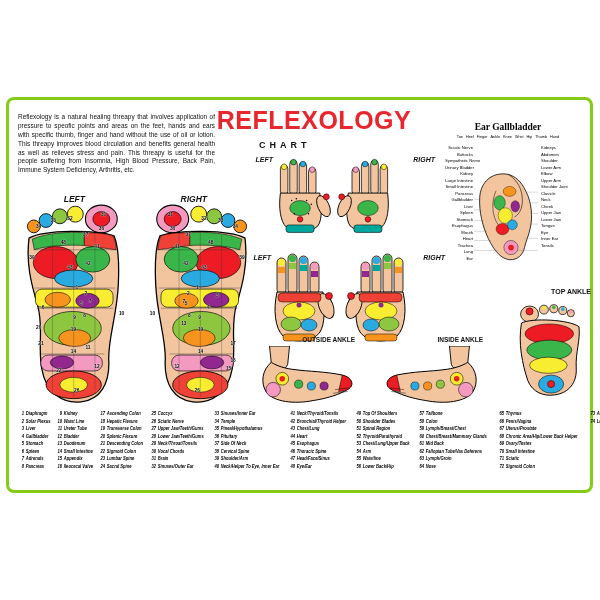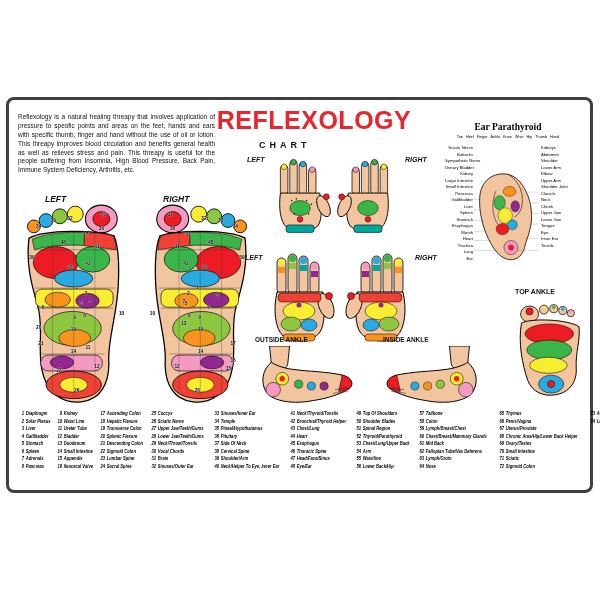--- a/index.html
+++ b/index.html
@@ -1,22 +1,22 @@
 <!DOCTYPE html>
 <html><head>
 <meta charset="utf-8">
 <style>
   *{margin:0;padding:0;box-sizing:border-box}
   html,body{width:600px;height:600px;background:#fff;font-family:"Liberation Sans",sans-serif}
   .page{position:absolute;left:0;top:0;width:600px;height:600px;background:#fff;overflow:hidden}
-  .frame{position:absolute;left:6px;top:97px;width:587px;height:396px;border:3px solid #404040;border-radius:8px;background:#fff}
+  .frame{position:absolute;left:6px;top:97px;width:587px;height:396px;border:3px solid #84cc16;border-radius:8px;background:#fff}
   .title{position:absolute;left:196px;top:6px;width:218px;text-align:center;font-size:25px;font-weight:800;color:#e8262d;letter-spacing:.5px}
   .chart-label{position:absolute;left:250px;top:40px;width:110px;font-size:9px;font-weight:700;letter-spacing:4px;color:#111}
   .intro{position:absolute;left:9px;top:13px;width:197px;font-size:6.45px;line-height:1.38;text-align:justify;color:#111}
-  .sec-label{position:absolute;font-weight:700;font-style:italic;color:#111;text-align:left}
+  .sec-label{position:absolute;font-weight:700;font-style:italic;color:#111;text-align:right}
   .lbl-8{font-size:8.5px}.lbl-7{font-size:7px}.lbl-65{font-size:6.5px;font-style:normal}
   .footbox{position:absolute}
   .footbox svg,.handbox svg,.anklebox svg,.earsvg{position:absolute;left:0;top:0;width:100%;height:100%}
   .handbox,.anklebox{position:absolute}
   .marker{position:absolute;font-size:4.8px;font-weight:700;color:#000;transform:translate(-50%,-50%);
           text-shadow:0 0 1px #fff,0 0 1px #fff;line-height:1}
   .ear-box{position:absolute;left:436px;top:22px;width:126px;height:174px}
   .ear-title{position:absolute;left:0;top:0;width:100%;text-align:center;font-size:9.5px;font-weight:700;font-family:"Liberation Serif",serif;color:#000}
   .ear-top{position:absolute;left:6px;top:13px;width:114px;display:flex;justify-content:center;gap:3px}
   .ear-top .ear-label{font-size:3.8px}
@@ -262,21 +262,21 @@
           <ellipse cx="36" cy="61" rx="16" ry="9" fill="#f9ed32" stroke="#000" stroke-width="0.5"></ellipse>
           <ellipse cx="28" cy="74" rx="10" ry="7" fill="#8dc63f" stroke="#000" stroke-width="0.5"></ellipse>
           <ellipse cx="46" cy="75" rx="8" ry="6" fill="#29abe2" stroke="#000" stroke-width="0.5"></ellipse>
           <circle cx="36" cy="55" r="2.5" fill="#92278f"></circle>
           <rect x="20" y="84" width="32" height="7" rx="3" fill="#f7941d" stroke="#000" stroke-width="0.5"></rect>
         </g>
       </svg>
     </div>
 
     <div class="ear-box">
-      <div class="ear-title">Ear Parathyroid</div>
+      <div class="ear-title">Ear Gallbladder</div>
       <div class="ear-top">
           <div class="ear-label">Toe</div>
           <div class="ear-label">Heel</div>
           <div class="ear-label">Finger</div>
           <div class="ear-label">Ankle</div>
           <div class="ear-label">Knee</div>
           <div class="ear-label">Wrist</div>
           <div class="ear-label">Hip</div>
           <div class="ear-label">Thumb</div>
           <div class="ear-label">Hand</div>

